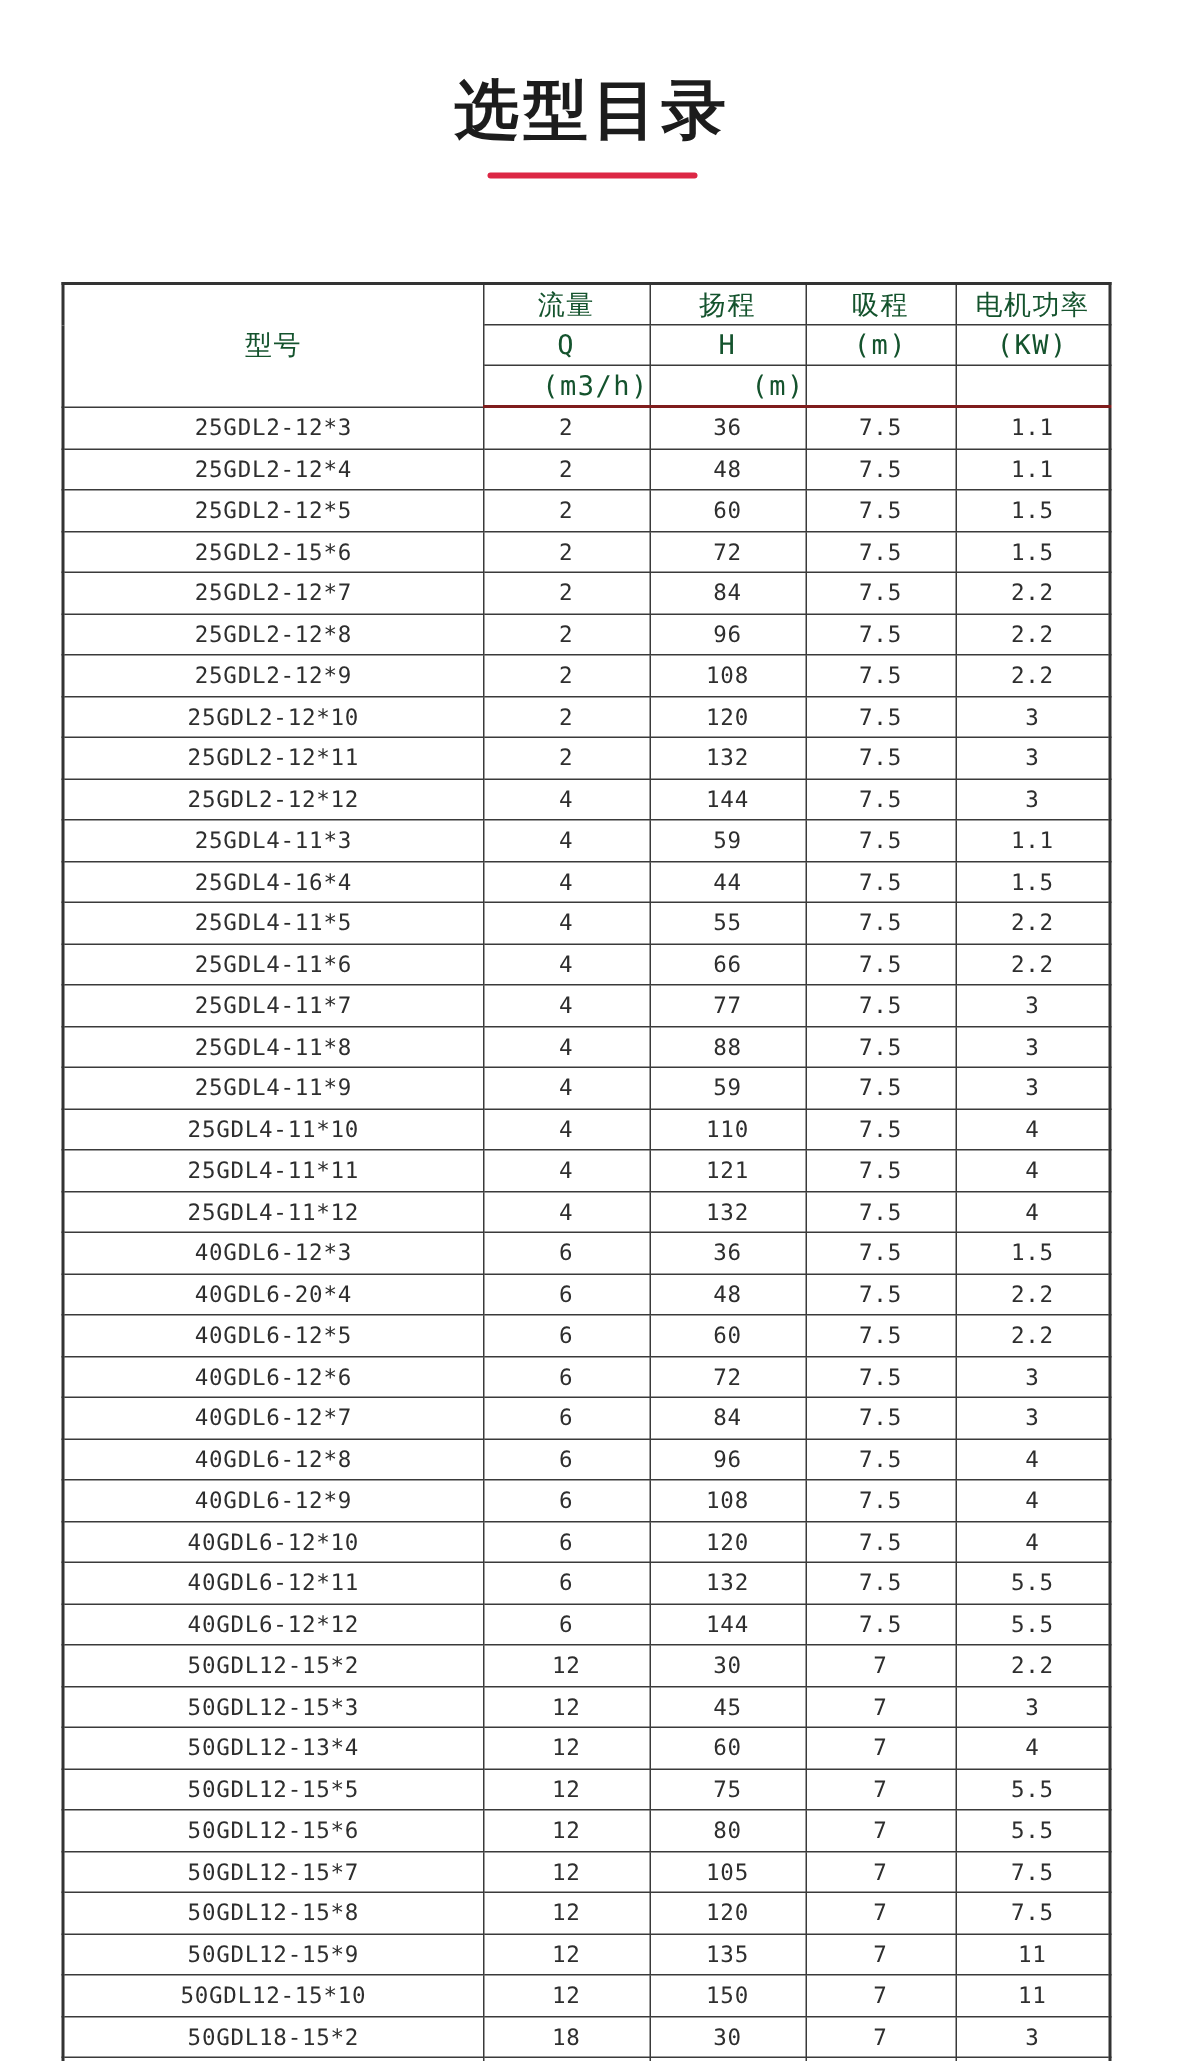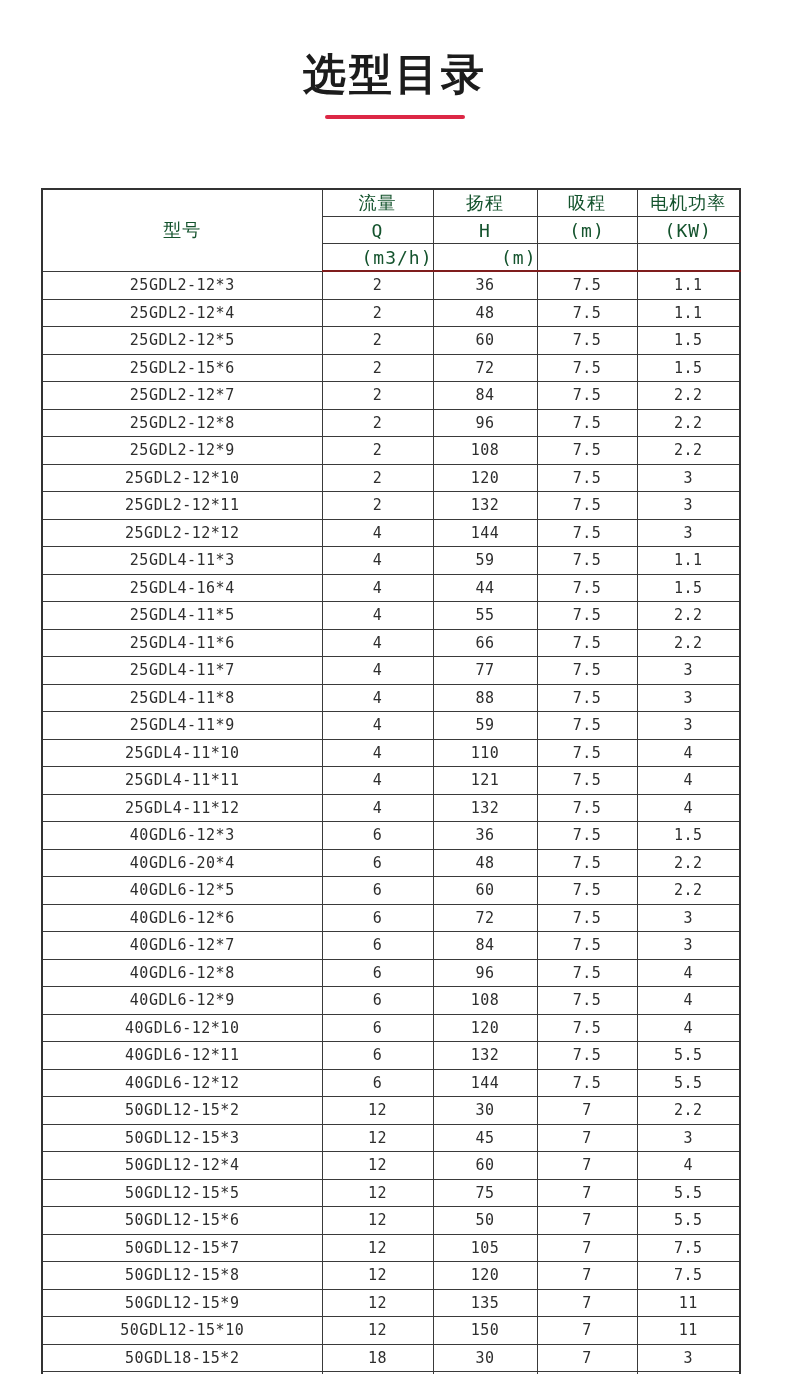--- a/index.html
+++ b/index.html
@@ -352,37 +352,37 @@
           <td>2.2</td>
         </tr>
         <tr>
           <td>50GDL12-15*3</td>
           <td>12</td>
           <td>45</td>
           <td>7</td>
           <td>3</td>
         </tr>
         <tr>
-          <td>50GDL12-12*4</td>
+          <td>50GDL12-13*4</td>
           <td>12</td>
           <td>60</td>
           <td>7</td>
           <td>4</td>
         </tr>
         <tr>
           <td>50GDL12-15*5</td>
           <td>12</td>
           <td>75</td>
           <td>7</td>
           <td>5.5</td>
         </tr>
         <tr>
           <td>50GDL12-15*6</td>
           <td>12</td>
-          <td>50</td>
+          <td>80</td>
           <td>7</td>
           <td>5.5</td>
         </tr>
         <tr>
           <td>50GDL12-15*7</td>
           <td>12</td>
           <td>105</td>
           <td>7</td>
           <td>7.5</td>
         </tr>

